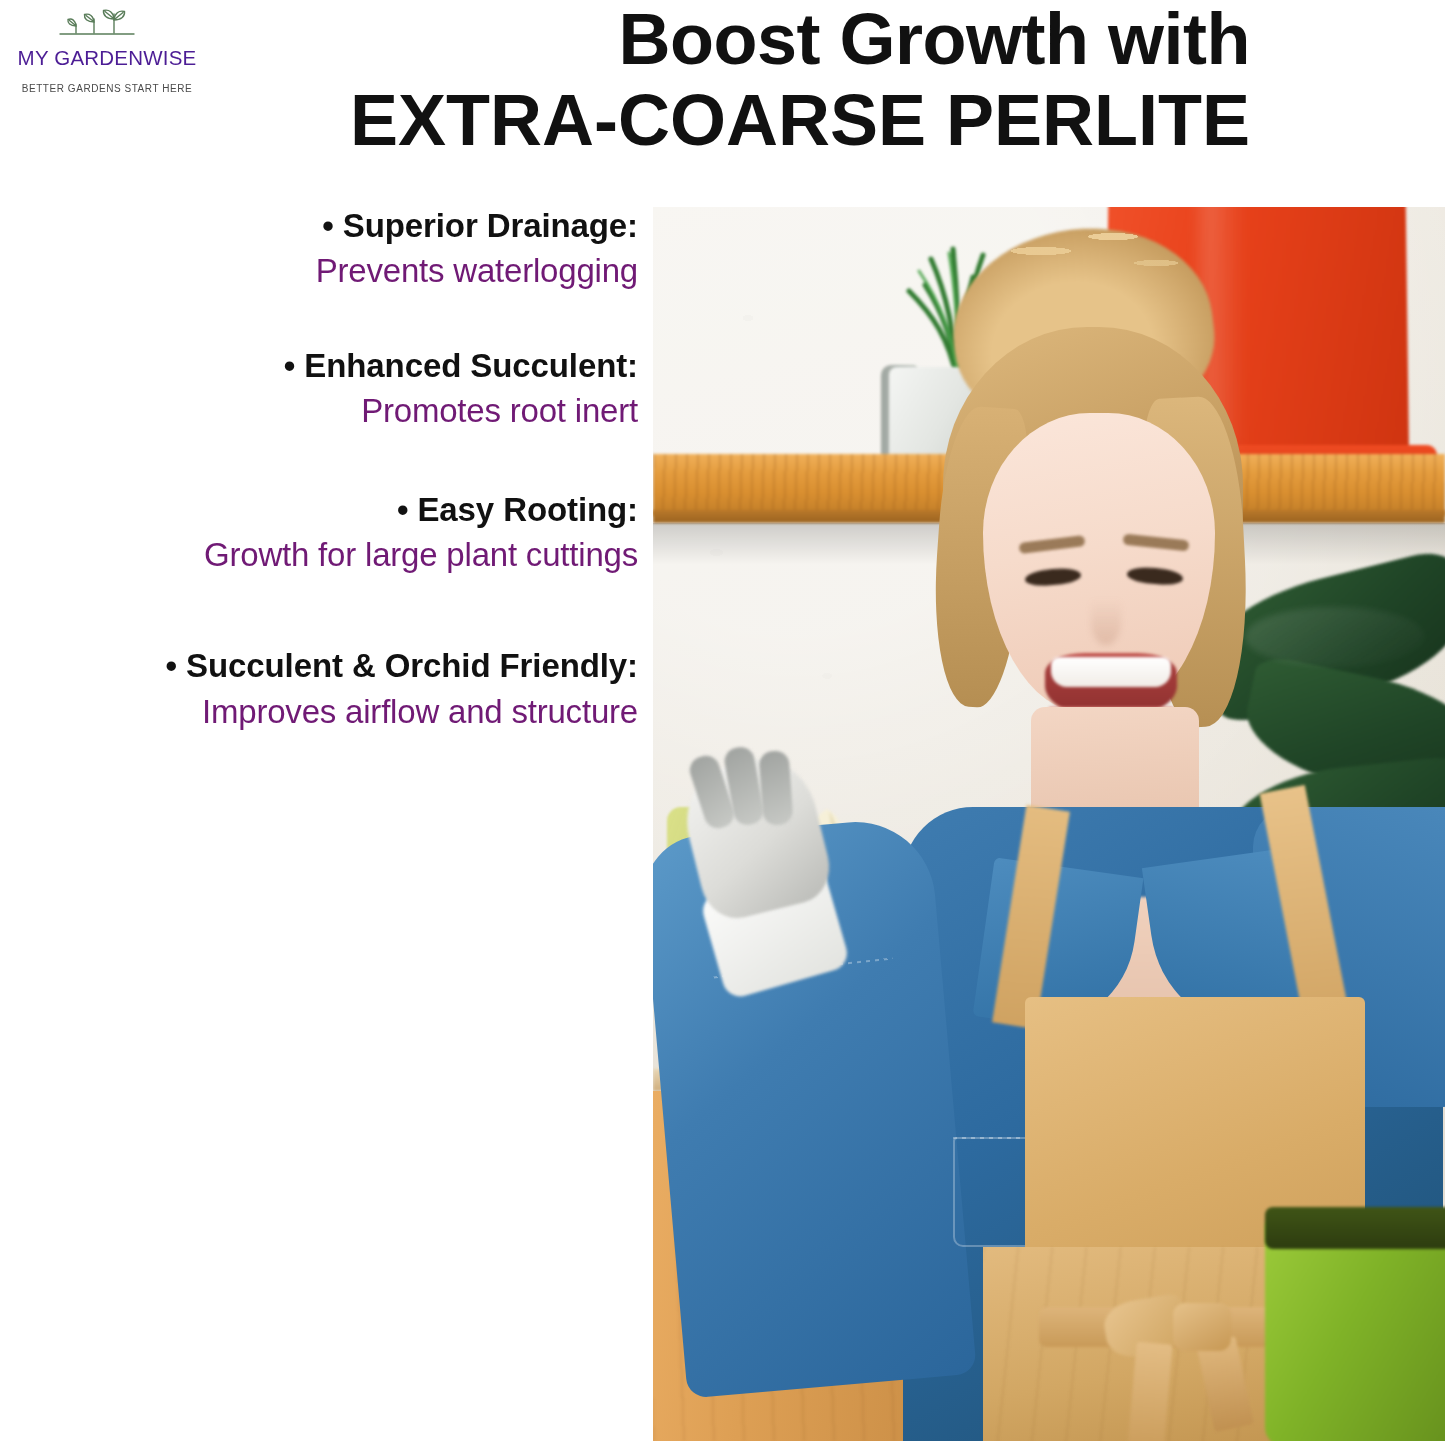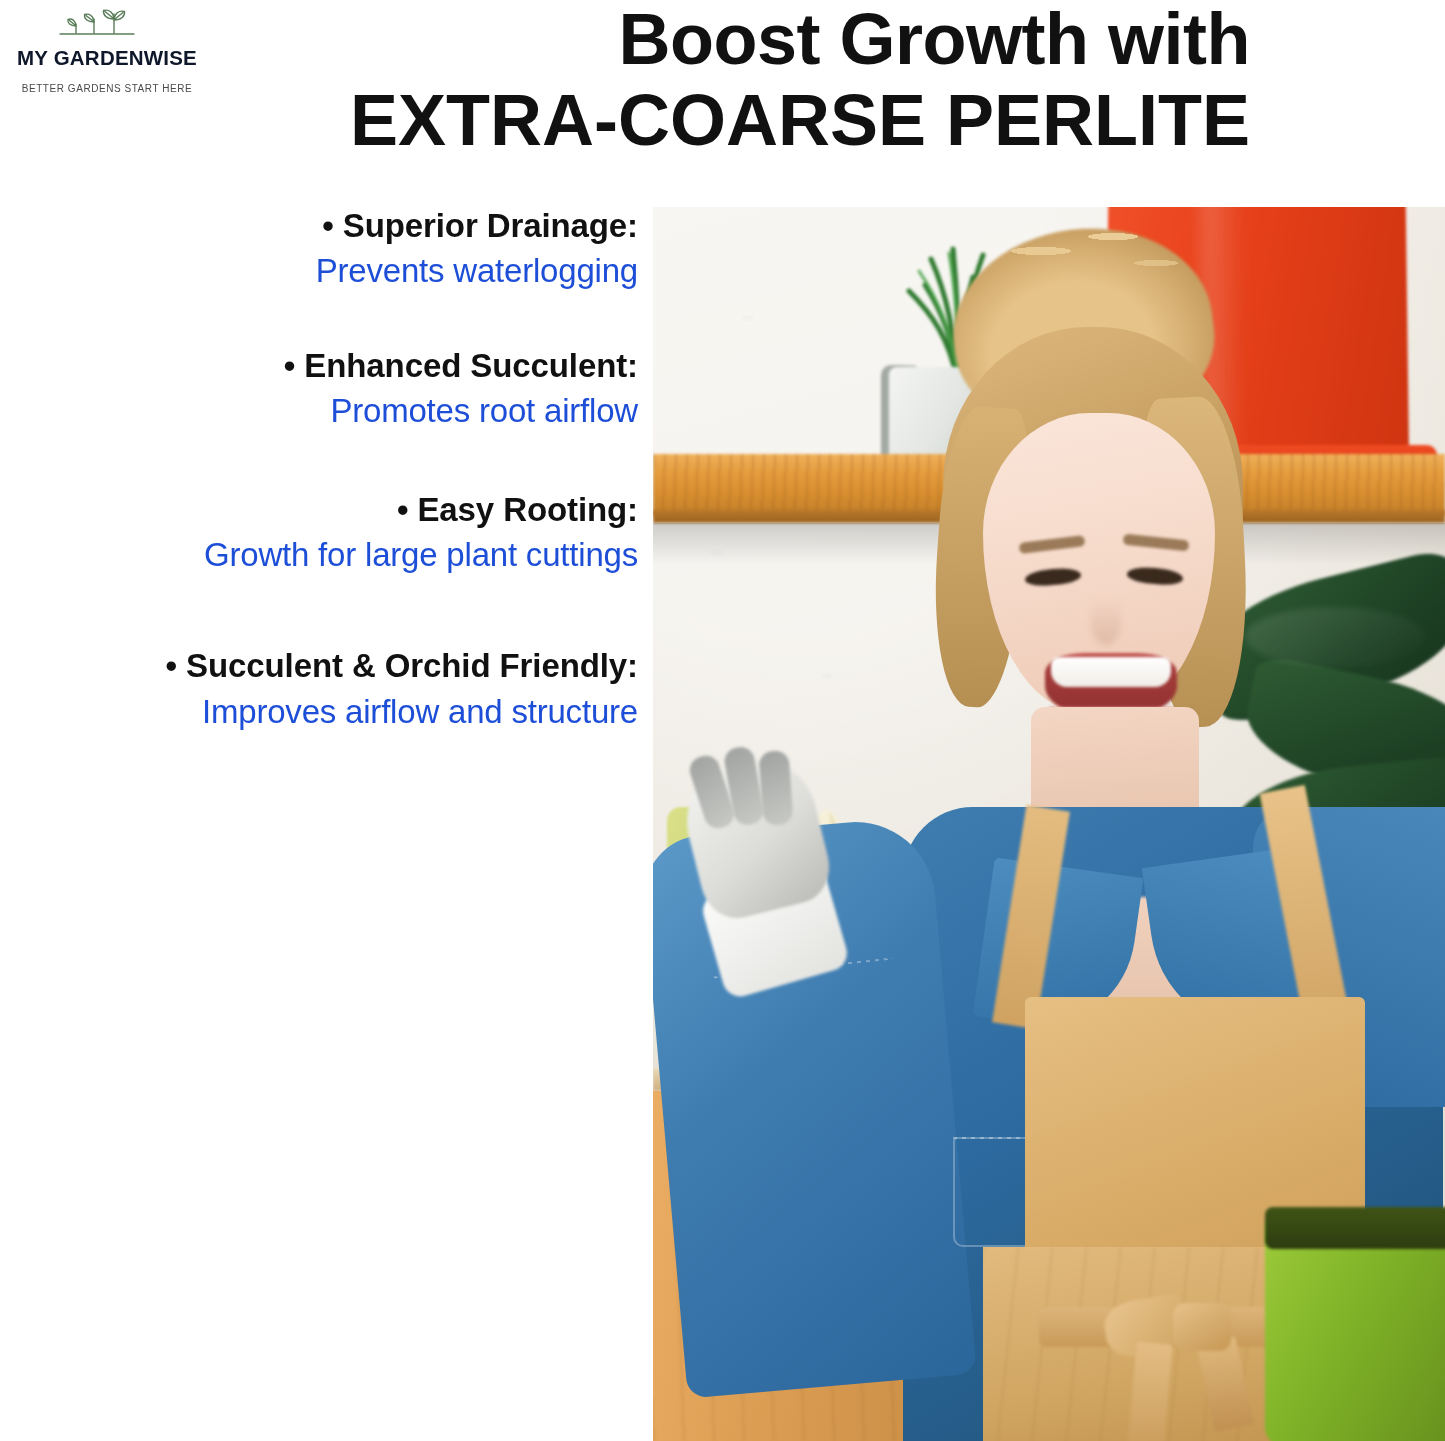--- a/index.html
+++ b/index.html
@@ -11,22 +11,22 @@
     position:relative;
     overflow:hidden;
   }
 
   
   .logo-block{
     position:absolute; left:8px; top:6px; width:198px; text-align:center;
   }
   .logo-mark{ width:130px; height:40px; margin:0 auto 1px; display:block; }
   .logo-title{
-    font-size:20.5px; font-weight:700; letter-spacing:0.2px;
-    color:#0f172a; line-height:1.05; white-space:nowrap;
+    font-size:20.5px; font-weight:400; letter-spacing:0.2px;
+    color:#4c1d95; line-height:1.05; white-space:nowrap;
   }
   .logo-sub{
     font-size:10px; letter-spacing:0.55px; color:#4a4a4a;
     margin-top:14px; white-space:nowrap;
   }
 
   
   .headline{
     position:absolute; left:195px; top:2px; width:1055px;
     text-align:right;
@@ -47,21 +47,21 @@
   }
   .bullet-item{ margin-bottom:40px; }
   .bullet-item:last-child{ margin-bottom:0; }
   .b-title{
     font-size:33px; font-weight:700; color:#111;
     line-height:1.28; padding-left:52px; text-indent:-34px;
     letter-spacing:-0.1px;
   }
   .b-dot{ font-size:33px; line-height:1; }
   .b-desc{
-    font-size:33px; font-weight:300; color:#1d4ed8;
+    font-size:33px; font-weight:300; color:#701a75;
     line-height:1.33; margin-top:2px; letter-spacing:-0.2px;
   }
 
   
   .bullet-item.i0{ margin-bottom:52px; }
   .bullet-item.i1{ margin-bottom:56px; }
   .bullet-item.i2{ margin-bottom:48px; }
   .bullet-item.i3{ margin-bottom:68px; }
 
   
@@ -426,21 +426,21 @@
       <span>Superior Drainage:</span>
     </div>
     <div class="b-desc">Prevents waterlogging</div>
   </div>
 
   <div class="bullet-item i1">
     <div class="b-title">
       <span class="b-dot">•</span>
       <span>Enhanced Succulent:</span>
     </div>
-    <div class="b-desc">Promotes root airflow</div>
+    <div class="b-desc">Promotes root inert</div>
   </div>
 
 
   <div class="bullet-item i3">
     <div class="b-title">
       <span class="b-dot">•</span>
       <span>Easy Rooting:</span>
     </div>
     <div class="b-desc">Growth for large plant cuttings</div>
   </div>

